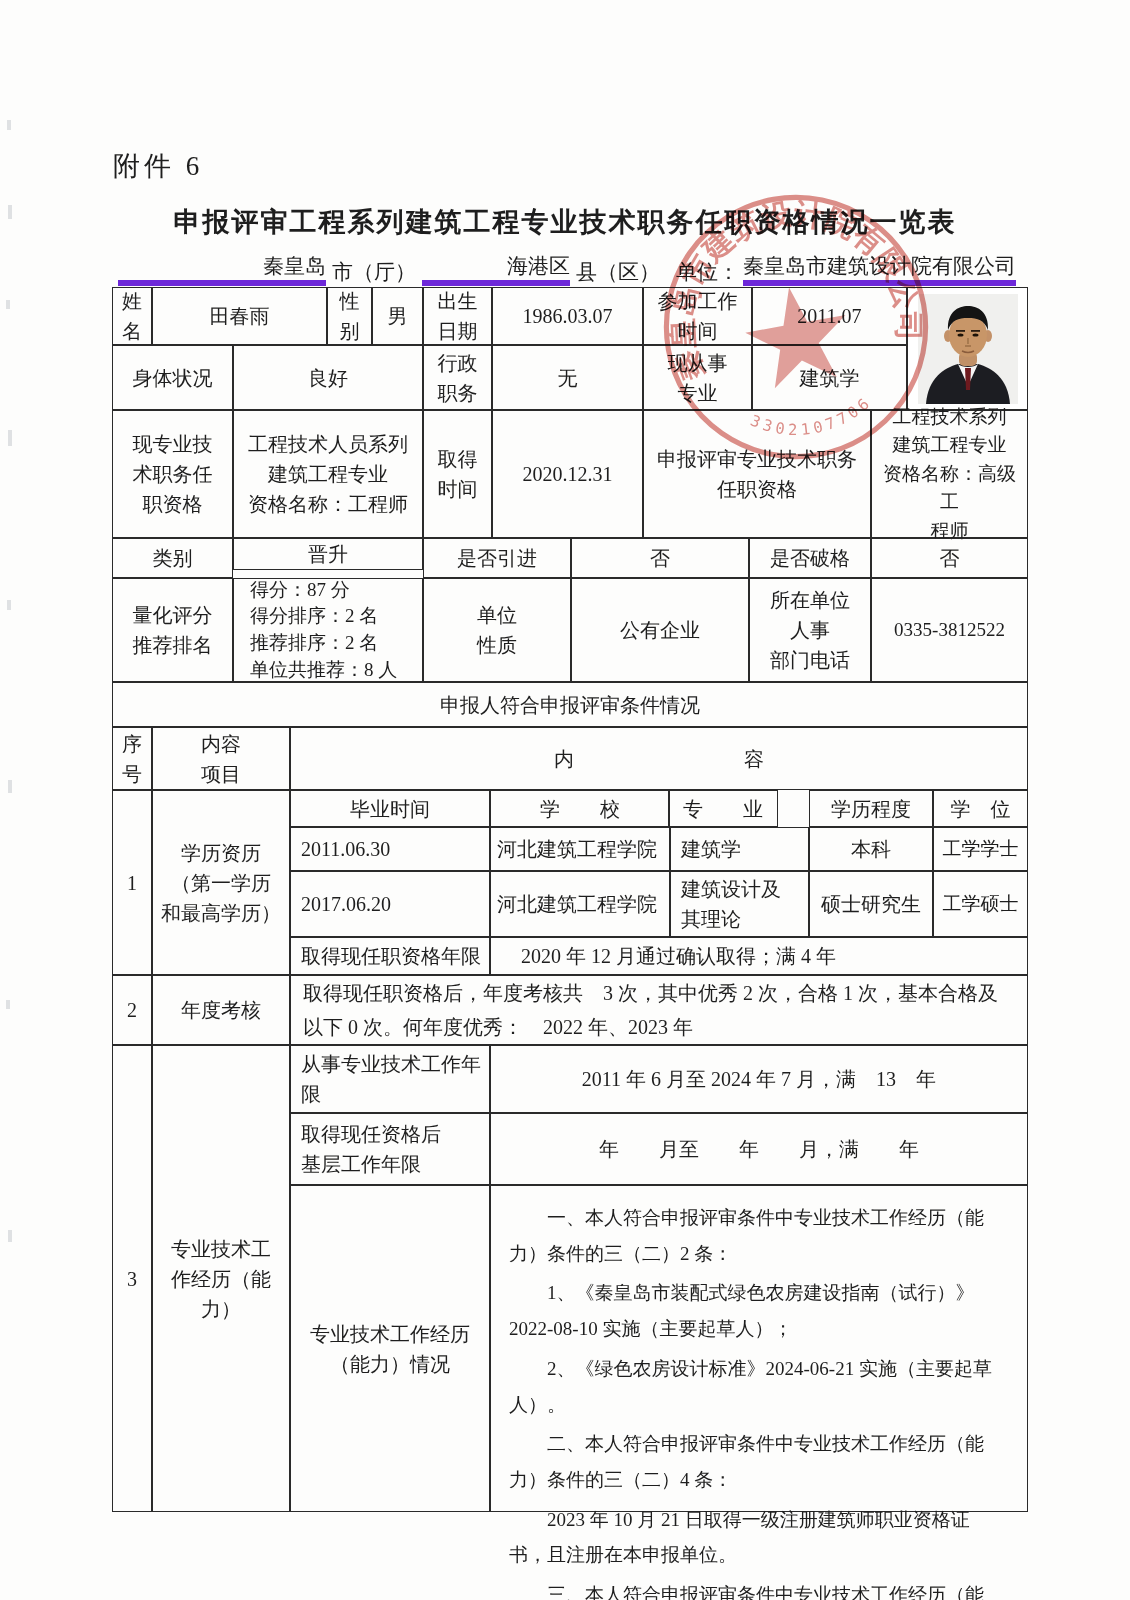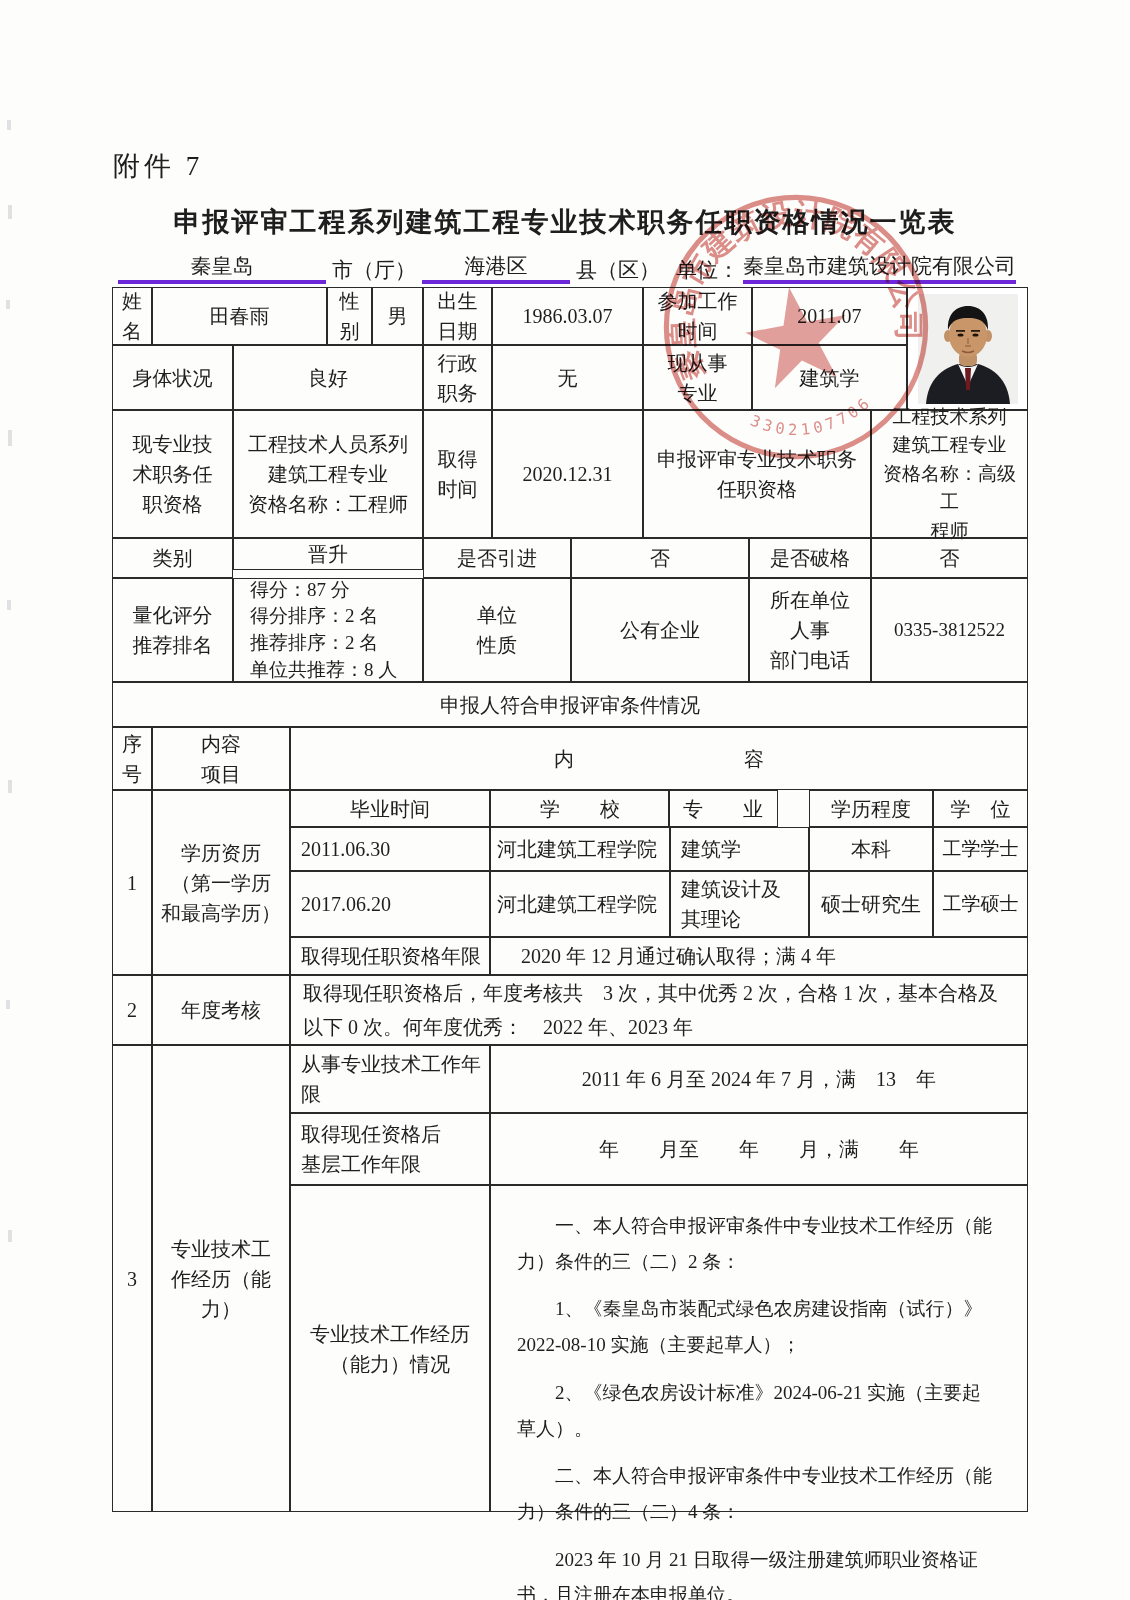--- a/index.html
+++ b/index.html
@@ -4,30 +4,30 @@
 <style>
   html,body{margin:0;padding:0;background:#e9e9e9;}
   #page{position:relative;width:1130px;height:1600px;background:#fdfdfc;margin:0 auto;overflow:hidden;
         font-family:"Liberation Serif","DejaVu Serif",serif;color:#1e1e1e;}
   .cell{position:absolute;box-sizing:border-box;border:1px solid #2a2a2a;
         display:flex;align-items:center;justify-content:center;text-align:center;
         white-space:pre-line;font-size:20px;line-height:1.5;padding:2px;}
   .al{justify-content:flex-start;text-align:left;padding-left:10px;}
   .paras{display:block;text-align:left;white-space:normal;padding:10px 16px 8px 14px;
          font-size:19px;line-height:1.88;}
-  .paras p{margin:12px;}
+  .paras p{margin:4px;}
   .ind{text-indent:2em;}
   .attach{position:absolute;left:113px;top:148px;font-size:27px;letter-spacing:4px;}
   .title{position:absolute;left:0;top:204px;width:1130px;text-align:center;
          font-family:"Liberation Sans","DejaVu Sans",sans-serif;
          font-weight:700;font-size:27px;letter-spacing:2px;}
   .region{position:absolute;left:118px;top:252px;width:912px;font-size:21px;
           display:flex;align-items:flex-end;}
   .region span{display:inline-block;}
-  .u{border-bottom:4px solid #6d28d9;text-align:center;}
+  .u{border-bottom:6px solid #6d28d9;text-align:right;}
   .seal{position:absolute;left:652px;top:183px;width:288px;height:288px;
         opacity:.62;mix-blend-mode:multiply;transform:rotate(-10deg);pointer-events:none;}
   .photo-cell{position:absolute;box-sizing:border-box;border:1px solid #2a2a2a;
         display:flex;align-items:center;justify-content:center;background:#fff;}
   .mark{position:absolute;width:4px;background:rgba(105,115,130,.20);}
   .score-details{font-size:19px;line-height:1.4;}
 </style>
 </head>
 <body>
 
@@ -35,21 +35,21 @@
 
   <div class="mark" style="left:7px;top:120px;height:10px"></div>
   <div class="mark" style="left:8px;top:205px;height:14px"></div>
   <div class="mark" style="left:6px;top:300px;height:9px"></div>
   <div class="mark" style="left:8px;top:430px;height:16px"></div>
   <div class="mark" style="left:7px;top:600px;height:10px"></div>
   <div class="mark" style="left:8px;top:780px;height:13px"></div>
   <div class="mark" style="left:6px;top:1000px;height:9px"></div>
   <div class="mark" style="left:8px;top:1230px;height:12px"></div>
 
-  <div class="attach">附件 7</div>
+  <div class="attach">附件 6</div>
   <div class="title">申报评审工程系列建筑工程专业技术职务任职资格情况一览表</div>
 
   <div class="region">
     <span class="u" style="min-width:208px">秦皇岛</span>
     <span style="padding:0 6px">市（厅）</span>
     <span class="u" style="min-width:148px">海港区</span>
     <span style="padding:0 6px">县（区）</span>
     <span style="padding:0 4px 0 10px">单位：</span>
     <span class="u">秦皇岛市建筑设计院有限公司</span>
   </div>

